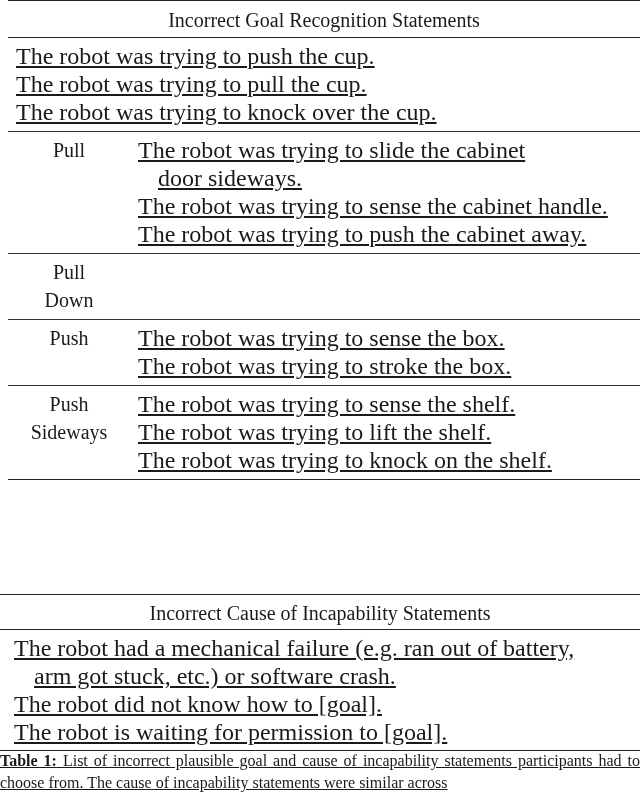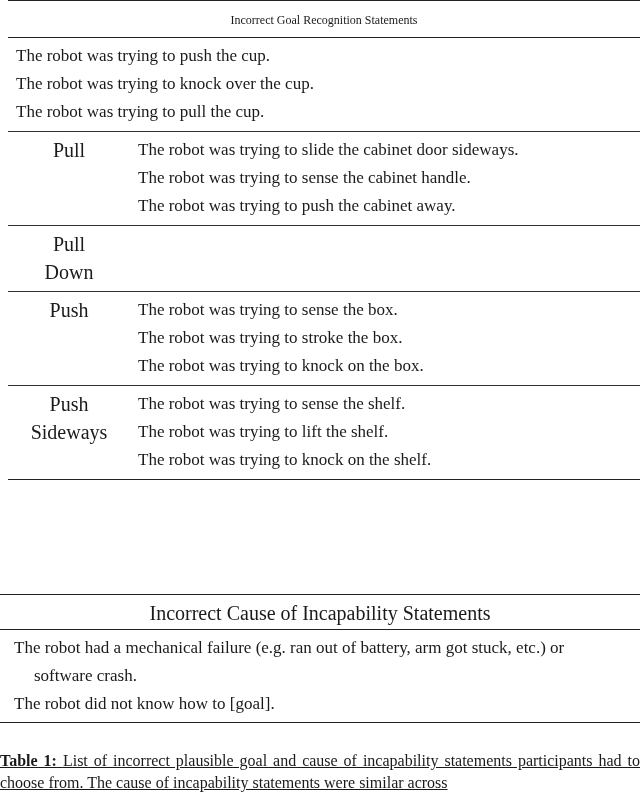--- a/index.html
+++ b/index.html
@@ -8,38 +8,39 @@
       font-family: "Liberation Serif", "DejaVu Serif", serif;
       color: #1a1a1a;
     }
     .t1 {
       position: absolute; left: 8px; top: 0; width: 632px;
       border-top: 1.5px solid #222;
       border-bottom: 1.5px solid #222;
     }
     .t1-head {
       height: 36px; line-height: 38px; text-align: center;
-      font-size: 12px;
+      font-size: 20px;
       border-bottom: 1.5px solid #222;
       padding-left: 0;
     }
     .grp {
       display: flex; padding: 4px 0 5px 0;
       border-bottom: 1.2px solid #333;
     }
     .grp:last-child { border-bottom: none; }
     .grp-label {
       width: 122px; text-align: center; font-size: 20px; line-height: 28px;
       flex: none;
     }
     .grp-items { flex: 1; padding-left: 8px; }
     .stmt {
-      font-size: 17px; line-height: 28px;
+      font-size: 24px; line-height: 28px;
       padding-left: 20px; text-indent: -20px;
       padding-right: 20px;
+      text-decoration: underline;
     }
     .t2 {
       position: absolute; left: 0; top: 594px; width: 640px;
       border-top: 1.5px solid #222;
       border-bottom: 1.5px solid #222;
     }
     .t2-head {
       height: 34px; line-height: 36px; text-align: center;
       font-size: 20px;
       border-bottom: 1.5px solid #222;
@@ -54,22 +55,22 @@
   </style>
 </head>
 <body>
 
 <div class="t1">
   <div class="t1-head">Incorrect Goal Recognition Statements</div>
 
   <div class="grp">
     <div class="grp-items">
       <div class="stmt">The robot was trying to push the cup.</div>
+      <div class="stmt">The robot was trying to pull the cup.</div>
       <div class="stmt">The robot was trying to knock over the cup.</div>
-      <div class="stmt">The robot was trying to pull the cup.</div>
     </div>
   </div>
 
   <div class="grp">
     <div class="grp-label">Pull</div>
     <div class="grp-items">
       <div class="stmt" style="padding-right:70px">The robot was trying to slide the cabinet door sideways.</div>
       <div class="stmt">The robot was trying to sense the cabinet handle.</div>
       <div class="stmt">The robot was trying to push the cabinet away.</div>
     </div>
@@ -80,21 +81,20 @@
       <div>Pull</div>
       <div>Down</div>
     </div>
   </div>
 
   <div class="grp">
     <div class="grp-label">Push</div>
     <div class="grp-items">
       <div class="stmt">The robot was trying to sense the box.</div>
       <div class="stmt">The robot was trying to stroke the box.</div>
-      <div class="stmt">The robot was trying to knock on the box.</div>
     </div>
   </div>
 
   <div class="grp">
     <div class="grp-label">
       <div>Push</div>
       <div>Sideways</div>
     </div>
     <div class="grp-items">
       <div class="stmt">The robot was trying to sense the shelf.</div>
@@ -102,19 +102,20 @@
       <div class="stmt">The robot was trying to knock on the shelf.</div>
     </div>
   </div>
 </div>
 
 <div class="t2">
   <div class="t2-head">Incorrect Cause of Incapability Statements</div>
   <div class="t2-body">
     <div class="stmt" style="padding-right:30px">The robot had a mechanical failure (e.g. ran out of battery, arm got stuck, etc.) or software crash.</div>
     <div class="stmt">The robot did not know how to [goal].</div>
+    <div class="stmt">The robot is waiting for permission to [goal].</div>
   </div>
 </div>
 
 <div class="caption">
   <b>Table 1:</b>
   <span>List of incorrect plausible goal and cause of incapability statements participants had to choose from. The cause of incapability statements were similar across</span>
 </div>
 
 </body></html>

